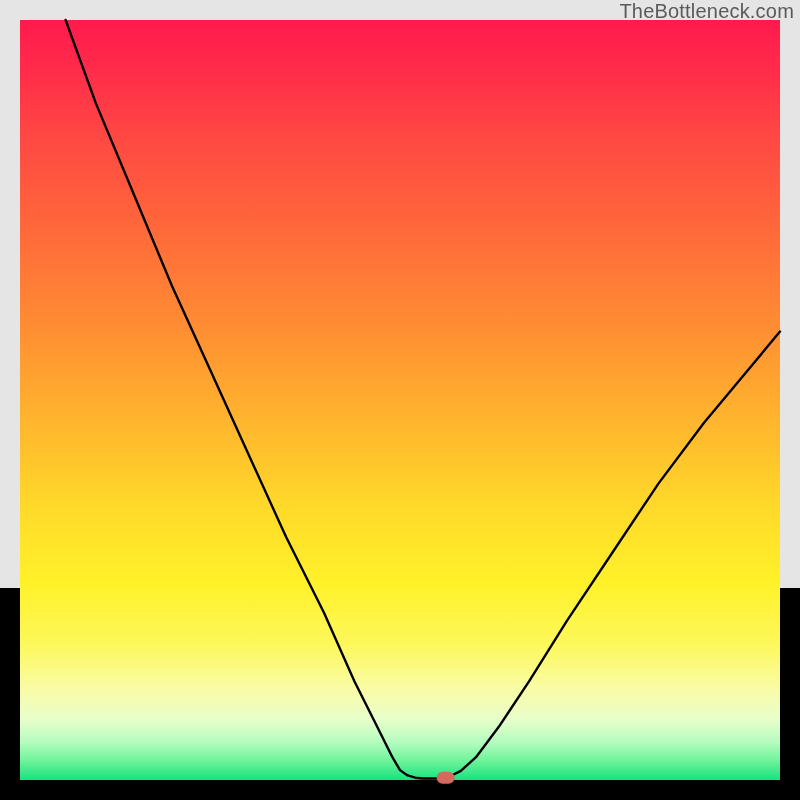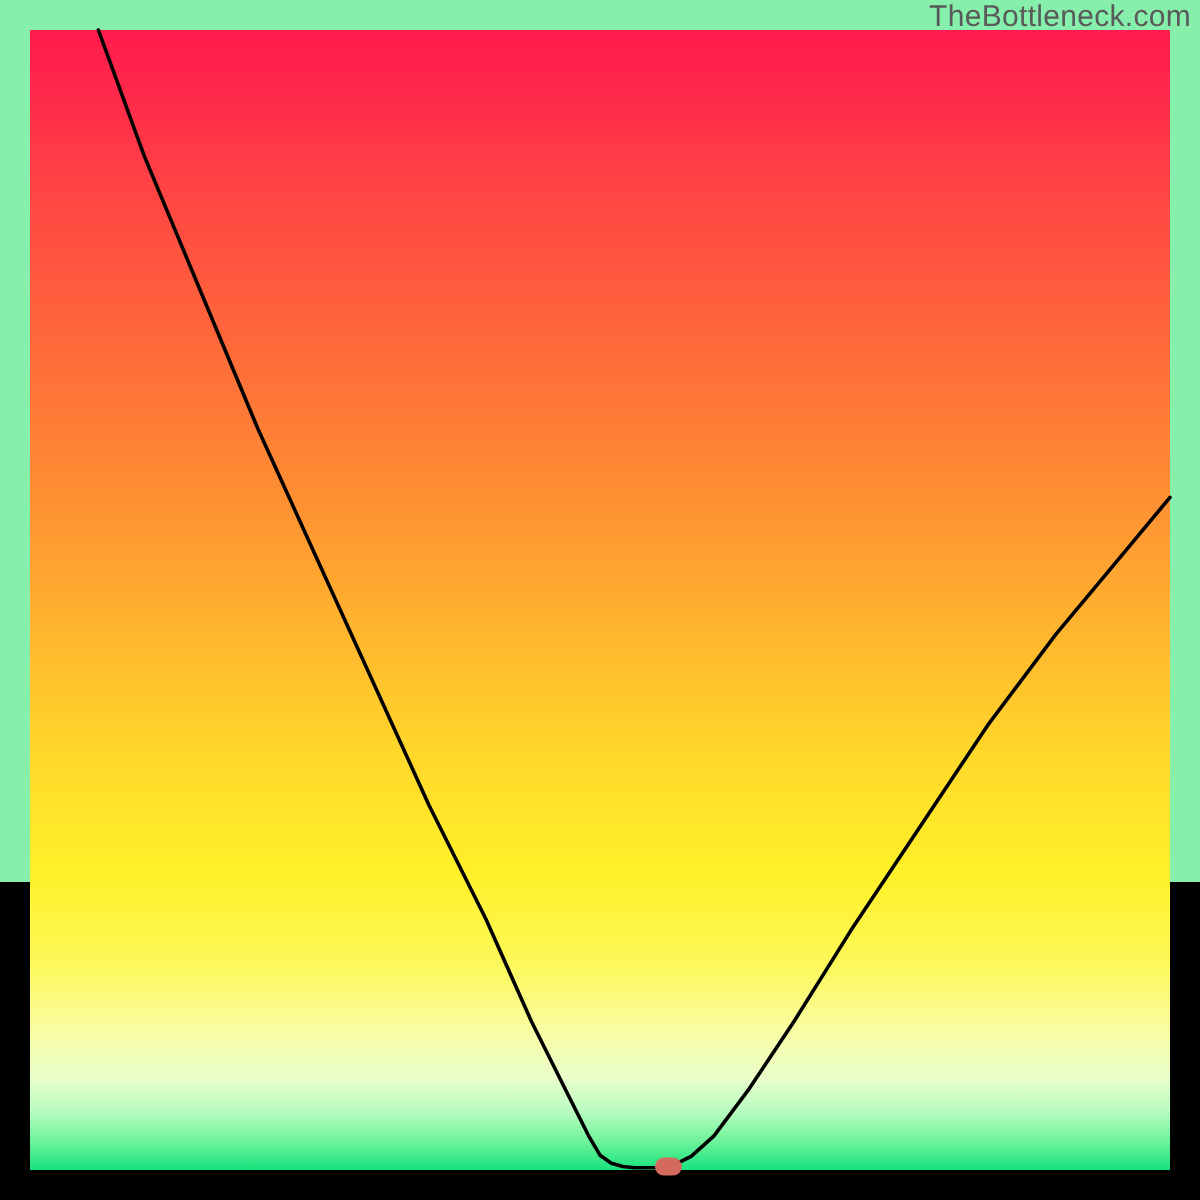--- a/index.html
+++ b/index.html
@@ -8,21 +8,21 @@
     width: 800px;
     height: 800px;
     overflow: hidden;
     font-family: Arial, Helvetica, sans-serif;
     background: #000;
   }
   .stage {
     position: relative;
     width: 800px;
     height: 588px;
-    background: #86efac;
+    background: #e5e5e5;
   }
   .plot-area {
     position: absolute;
     left: 20px;
     top: 20px;
     width: 760px;
     height: 760px;
     
     background: linear-gradient(
       to bottom,

